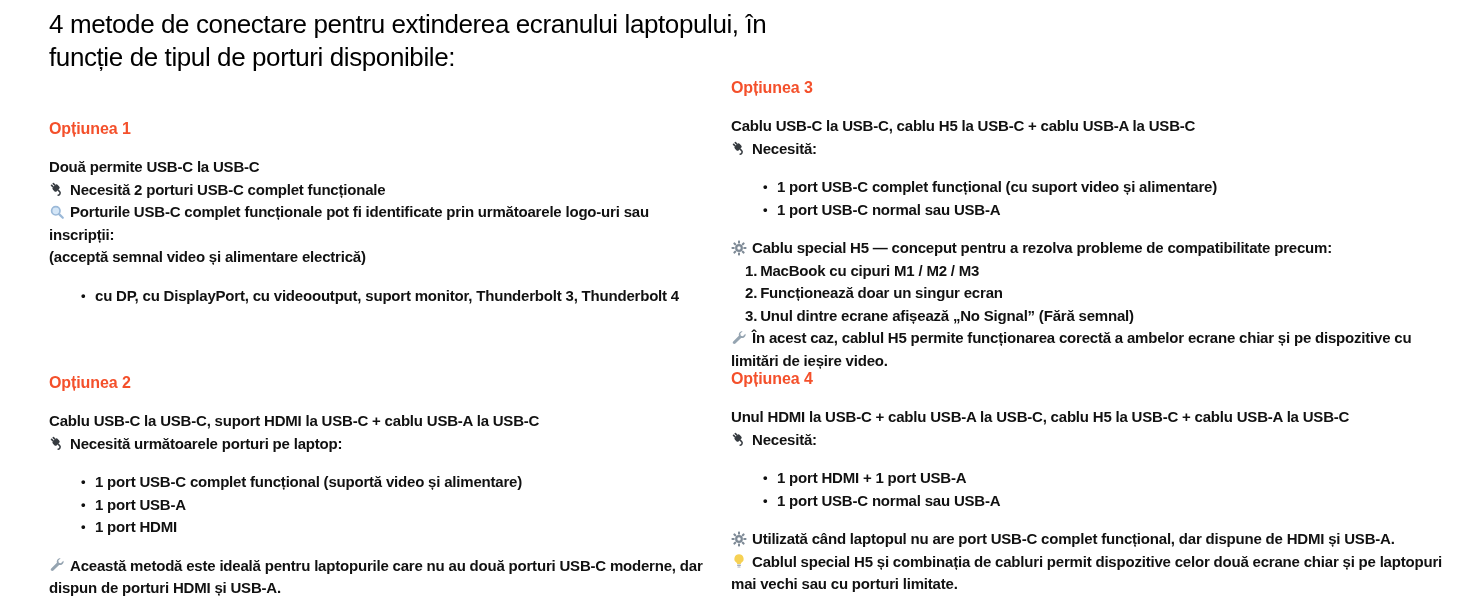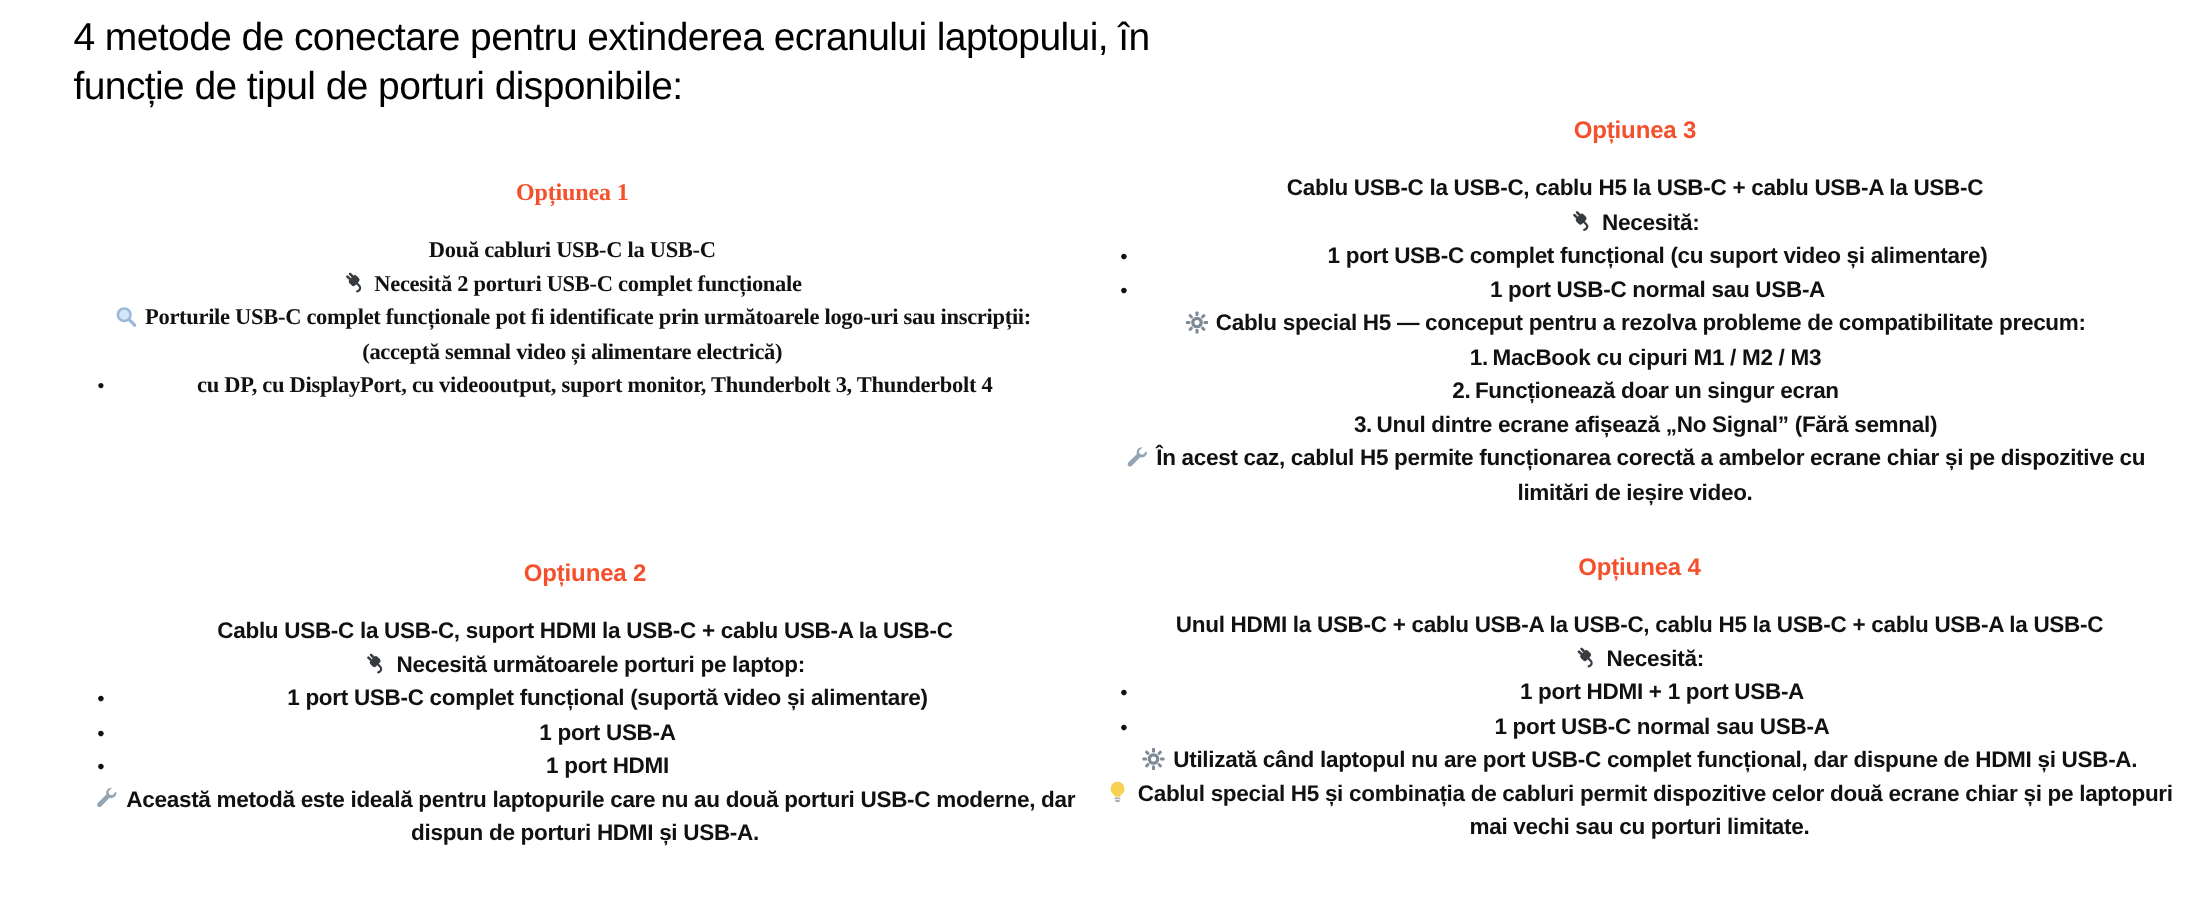--- a/index.html
+++ b/index.html
@@ -7,47 +7,47 @@
     width:1464px;height:600px;position:relative;overflow:hidden;
     font-family:"Liberation Sans","DejaVu Sans",sans-serif;
     color:#111111;font-weight:700;
   }
   .page-title{
     position:absolute;left:49px;top:8px;width:1050px;
     font-size:26px;line-height:33px;font-weight:400;color:#000000;
     letter-spacing:-0.4px;margin:0;
   }
   .option{
-    position:absolute;font-size:15px;line-height:22.5px;letter-spacing:-0.2px;text-align:center;
+    position:absolute;font-size:15px;line-height:22.5px;letter-spacing:-0.2px;
   }
-  #option1{left:49px;top:119px;width:665px;font-family:Liberation Serif, serif;}
+  #option1{left:49px;top:119px;width:665px;}
   #option2{left:49px;top:373px;width:682px;}
   #option3{left:731px;top:78px;width:718px;}
   #option4{left:731px;top:369px;width:724px;}
   .option h2{
     color:#F4502B;font-size:16px;line-height:20px;margin:0 0 17px 0;
     letter-spacing:-0.1px;
   }
   .option p{margin:0;}
   .ic{display:inline-block;width:16px;height:16px;vertical-align:-2.5px;margin-right:5px;}
-  ul.blist{list-style:none;margin:0;padding:0 0 0 14px;}
+  ul.blist{list-style:none;margin:16px;padding:0 0 0 14px;}
   ul.blist li{position:relative;padding-left:16px;}
   ul.blist li::before{content:"•";position:absolute;left:2px;top:0;font-size:13px;}
   .numlist{margin:0;padding:0 0 0 14px;}
   .numitem{margin:0;}
   .numitem .marker{margin-right:3px;}
 </style>
 </head>
 <body>
 
 <h1 class="page-title"><span>4 metode de conectare pentru extinderea ecranului laptopului, în</span><br><span>funcție de tipul de porturi disponibile:</span></h1>
 
 <section class="option" id="option1">
   <h2>Opțiunea 1</h2>
-  <p>Două cabluri USB-C la USB-C</p>
+  <p>Două permite USB-C la USB-C</p>
   <p><span class="ic"><svg viewBox="0 0 16 16" width="16" height="16">
           <g transform="rotate(-45 8 8)">
             <rect x="5.9" y="0.8" width="1.7" height="3.6" rx="0.8" fill="#363b40"></rect>
             <rect x="8.4" y="0.8" width="1.7" height="3.6" rx="0.8" fill="#363b40"></rect>
             <rect x="4.6" y="4" width="6.8" height="5.4" rx="1.7" fill="#363b40"></rect>
             <path d="M8 9.4v2.3c0 1.9-2.3 2.4-3.6 1.5" fill="none" stroke="#363b40" stroke-width="1.5" stroke-linecap="round"></path>
           </g>
         </svg></span><span>Necesită 2 porturi USB-C complet funcționale</span></p>
   <p><span class="ic"><svg viewBox="0 0 16 16" width="16" height="16">
           <circle cx="6.8" cy="6.8" r="4.2" fill="#d4e6f7" stroke="#9bb9d8" stroke-width="1.7"></circle>

